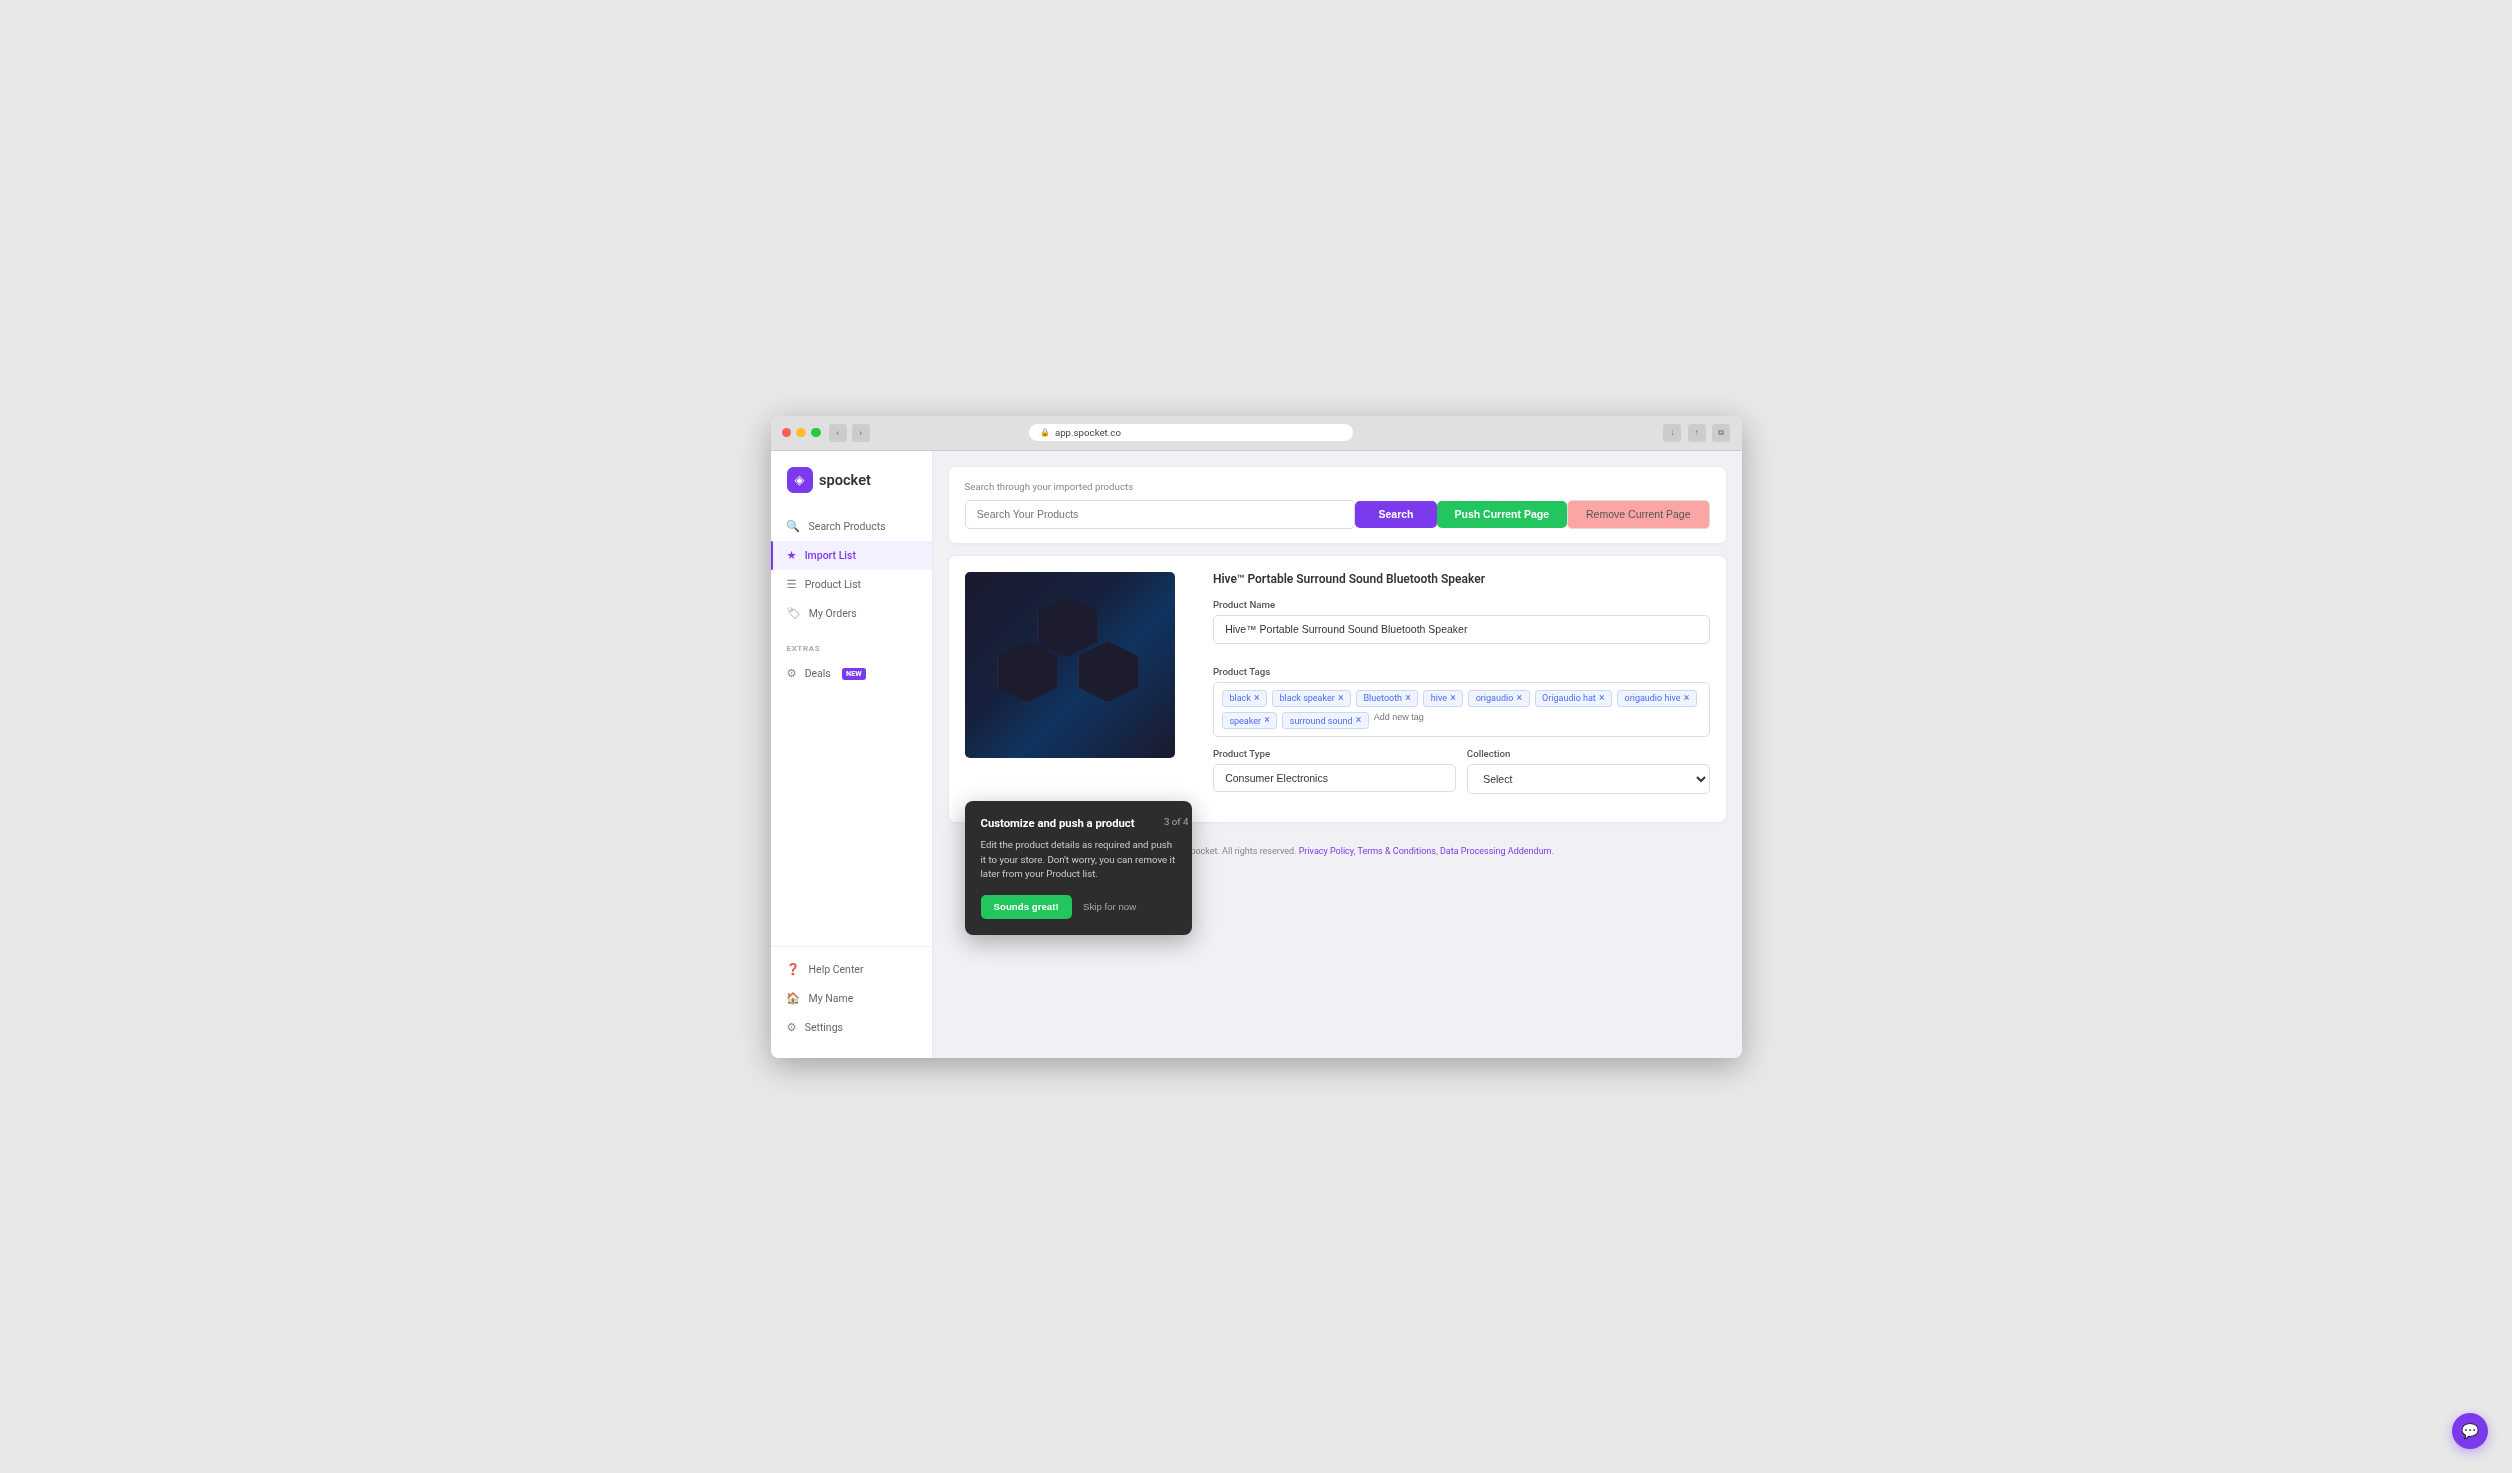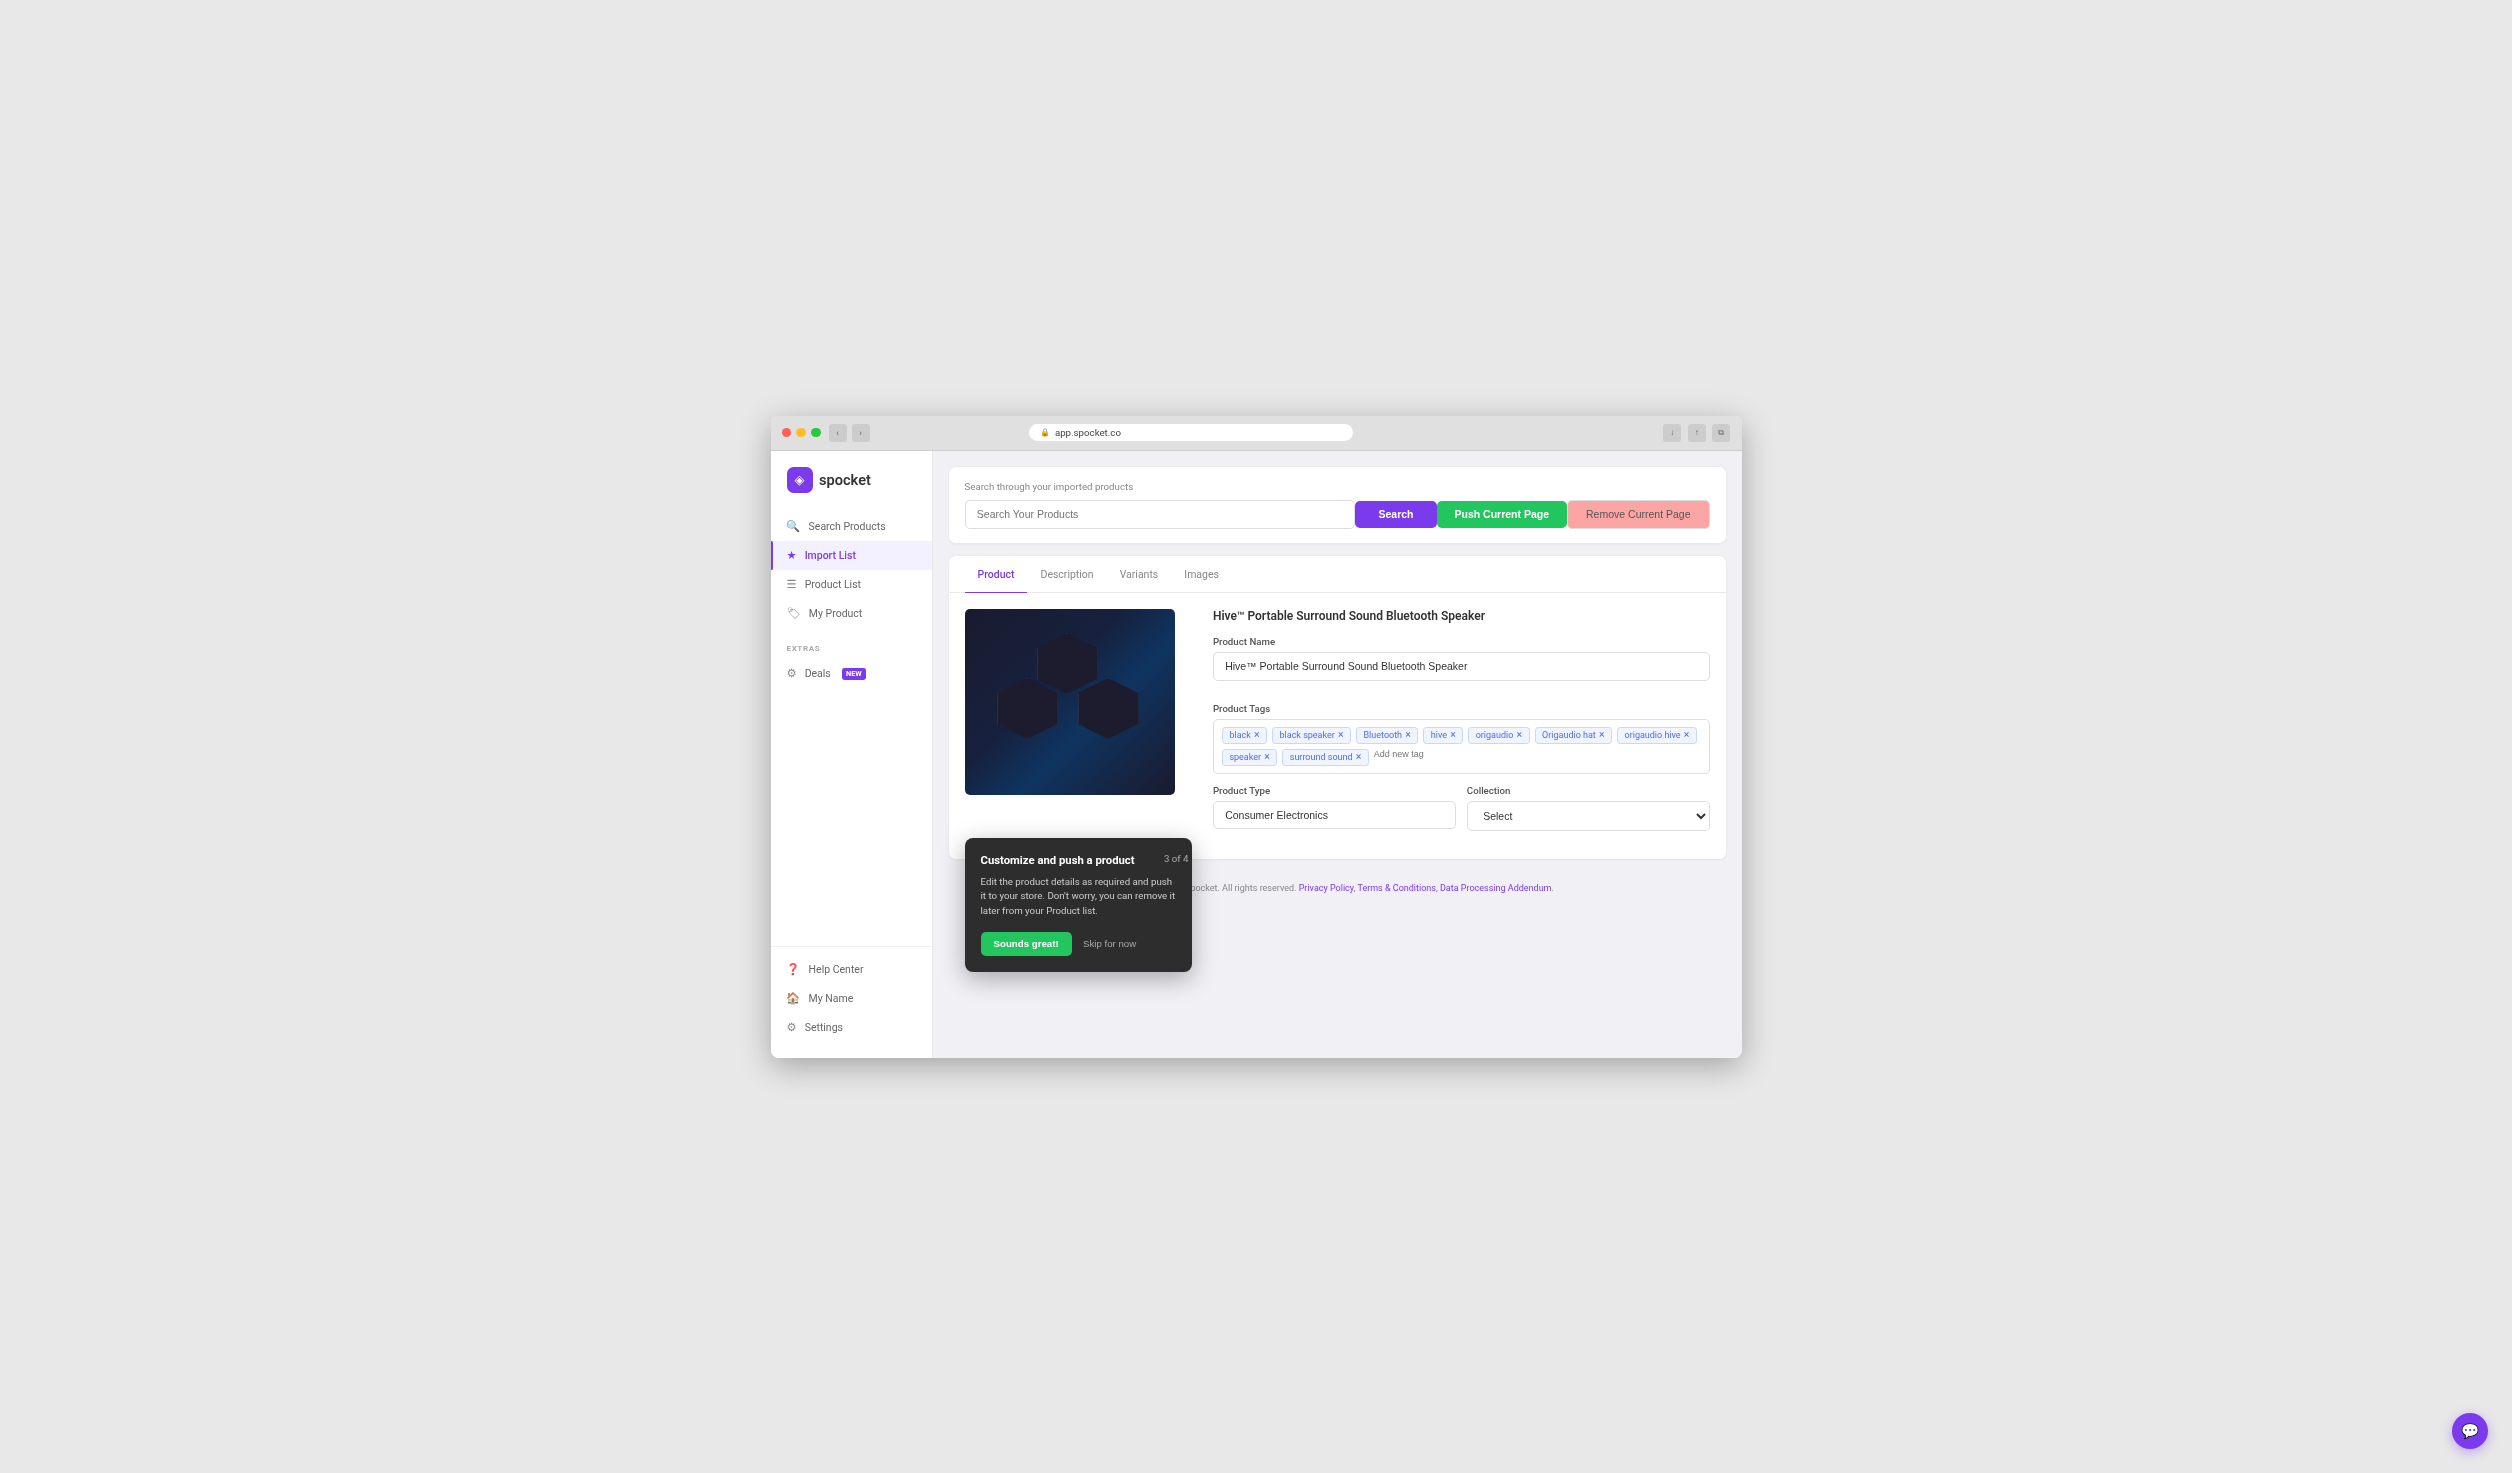--- a/index.html
+++ b/index.html
@@ -560,21 +560,21 @@
         <div class="nav-item-active-bar"></div>
         <span class="nav-icon" style="color:#7c3aed;">★</span>
         <span class="nav-label">Import List</span>
       </div>
       <div class="nav-item">
         <span class="nav-icon">☰</span>
         <span class="nav-label">Product List</span>
       </div>
       <div class="nav-item">
         <span class="nav-icon">🏷</span>
-        <span class="nav-label">My Product</span>
+        <span class="nav-label">My Orders</span>
       </div>
 
       <div class="sidebar-section-label">EXTRAS</div>
       <div class="nav-item">
         <span class="nav-icon">⚙</span>
         <span class="nav-label">Deals</span>
         <span class="nav-badge">NEW</span>
       </div>
 
       <div class="sidebar-bottom">
@@ -602,26 +602,20 @@
             <input class="search-input" type="text" placeholder="Search Your Products" style="">
           </div>
           <button class="btn-search">Search</button>
           <button class="btn-push-page">Push Current Page</button>
           <button class="btn-remove-page">Remove Current Page</button>
         </div>
       </div>
 
       <div class="product-card">
 
-        <div class="product-tabs">
-          <div class="tab active">Product</div>
-          <div class="tab">Description</div>
-          <div class="tab">Variants</div>
-          <div class="tab">Images</div>
-        </div>
 
         <div class="product-content">
 
           <div class="product-image-wrap">
             <div class="product-image">
               <div class="hex-group">
                 <div class="hex"></div>
                 <div class="hex"></div>
                 <div class="hex"></div>
               </div>

